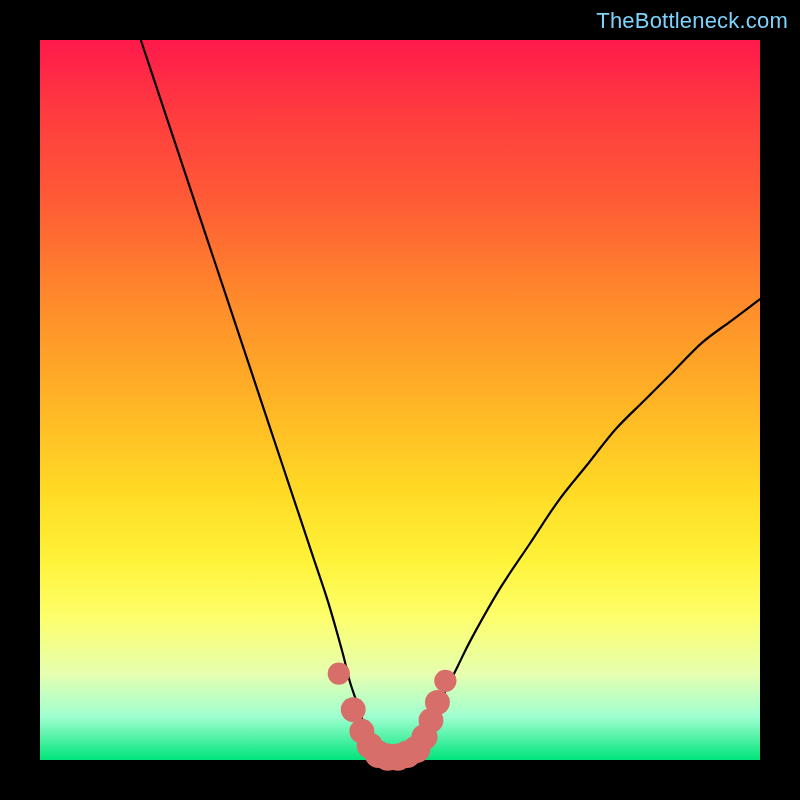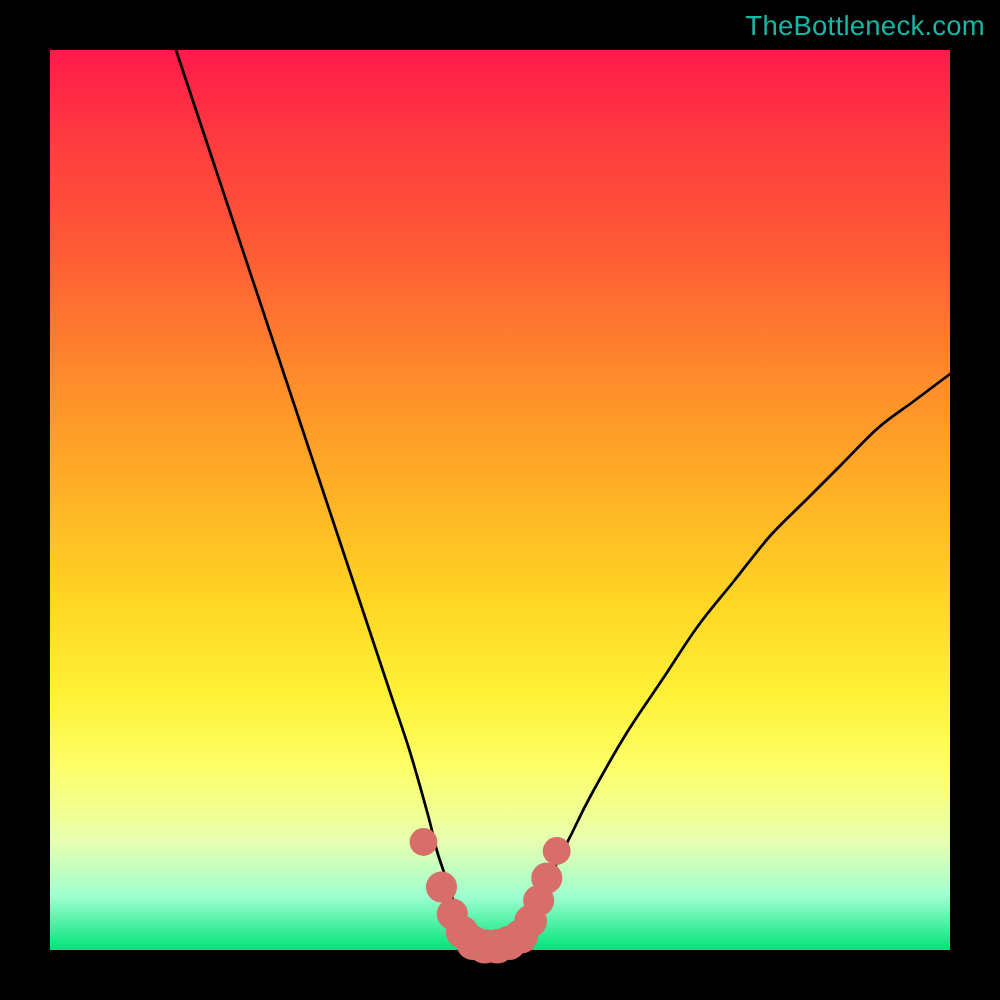--- a/index.html
+++ b/index.html
@@ -36,21 +36,21 @@
       #fdff6a 80%,
       #e6ffb0 88%,
       #9fffd0 94%,
       #00e47a 100%
     );
   }
   .watermark {
     position: absolute;
     top: 8px;
     right: 12px;
-    color: #14b8a6;
+    color: #7dd3fc;
     font-size: 22px;
     letter-spacing: 0.2px;
     font-weight: 500;
     user-select: none;
   }
   svg.curve {
     position: absolute;
     left: 0;
     top: 0;
     width: 720px;

